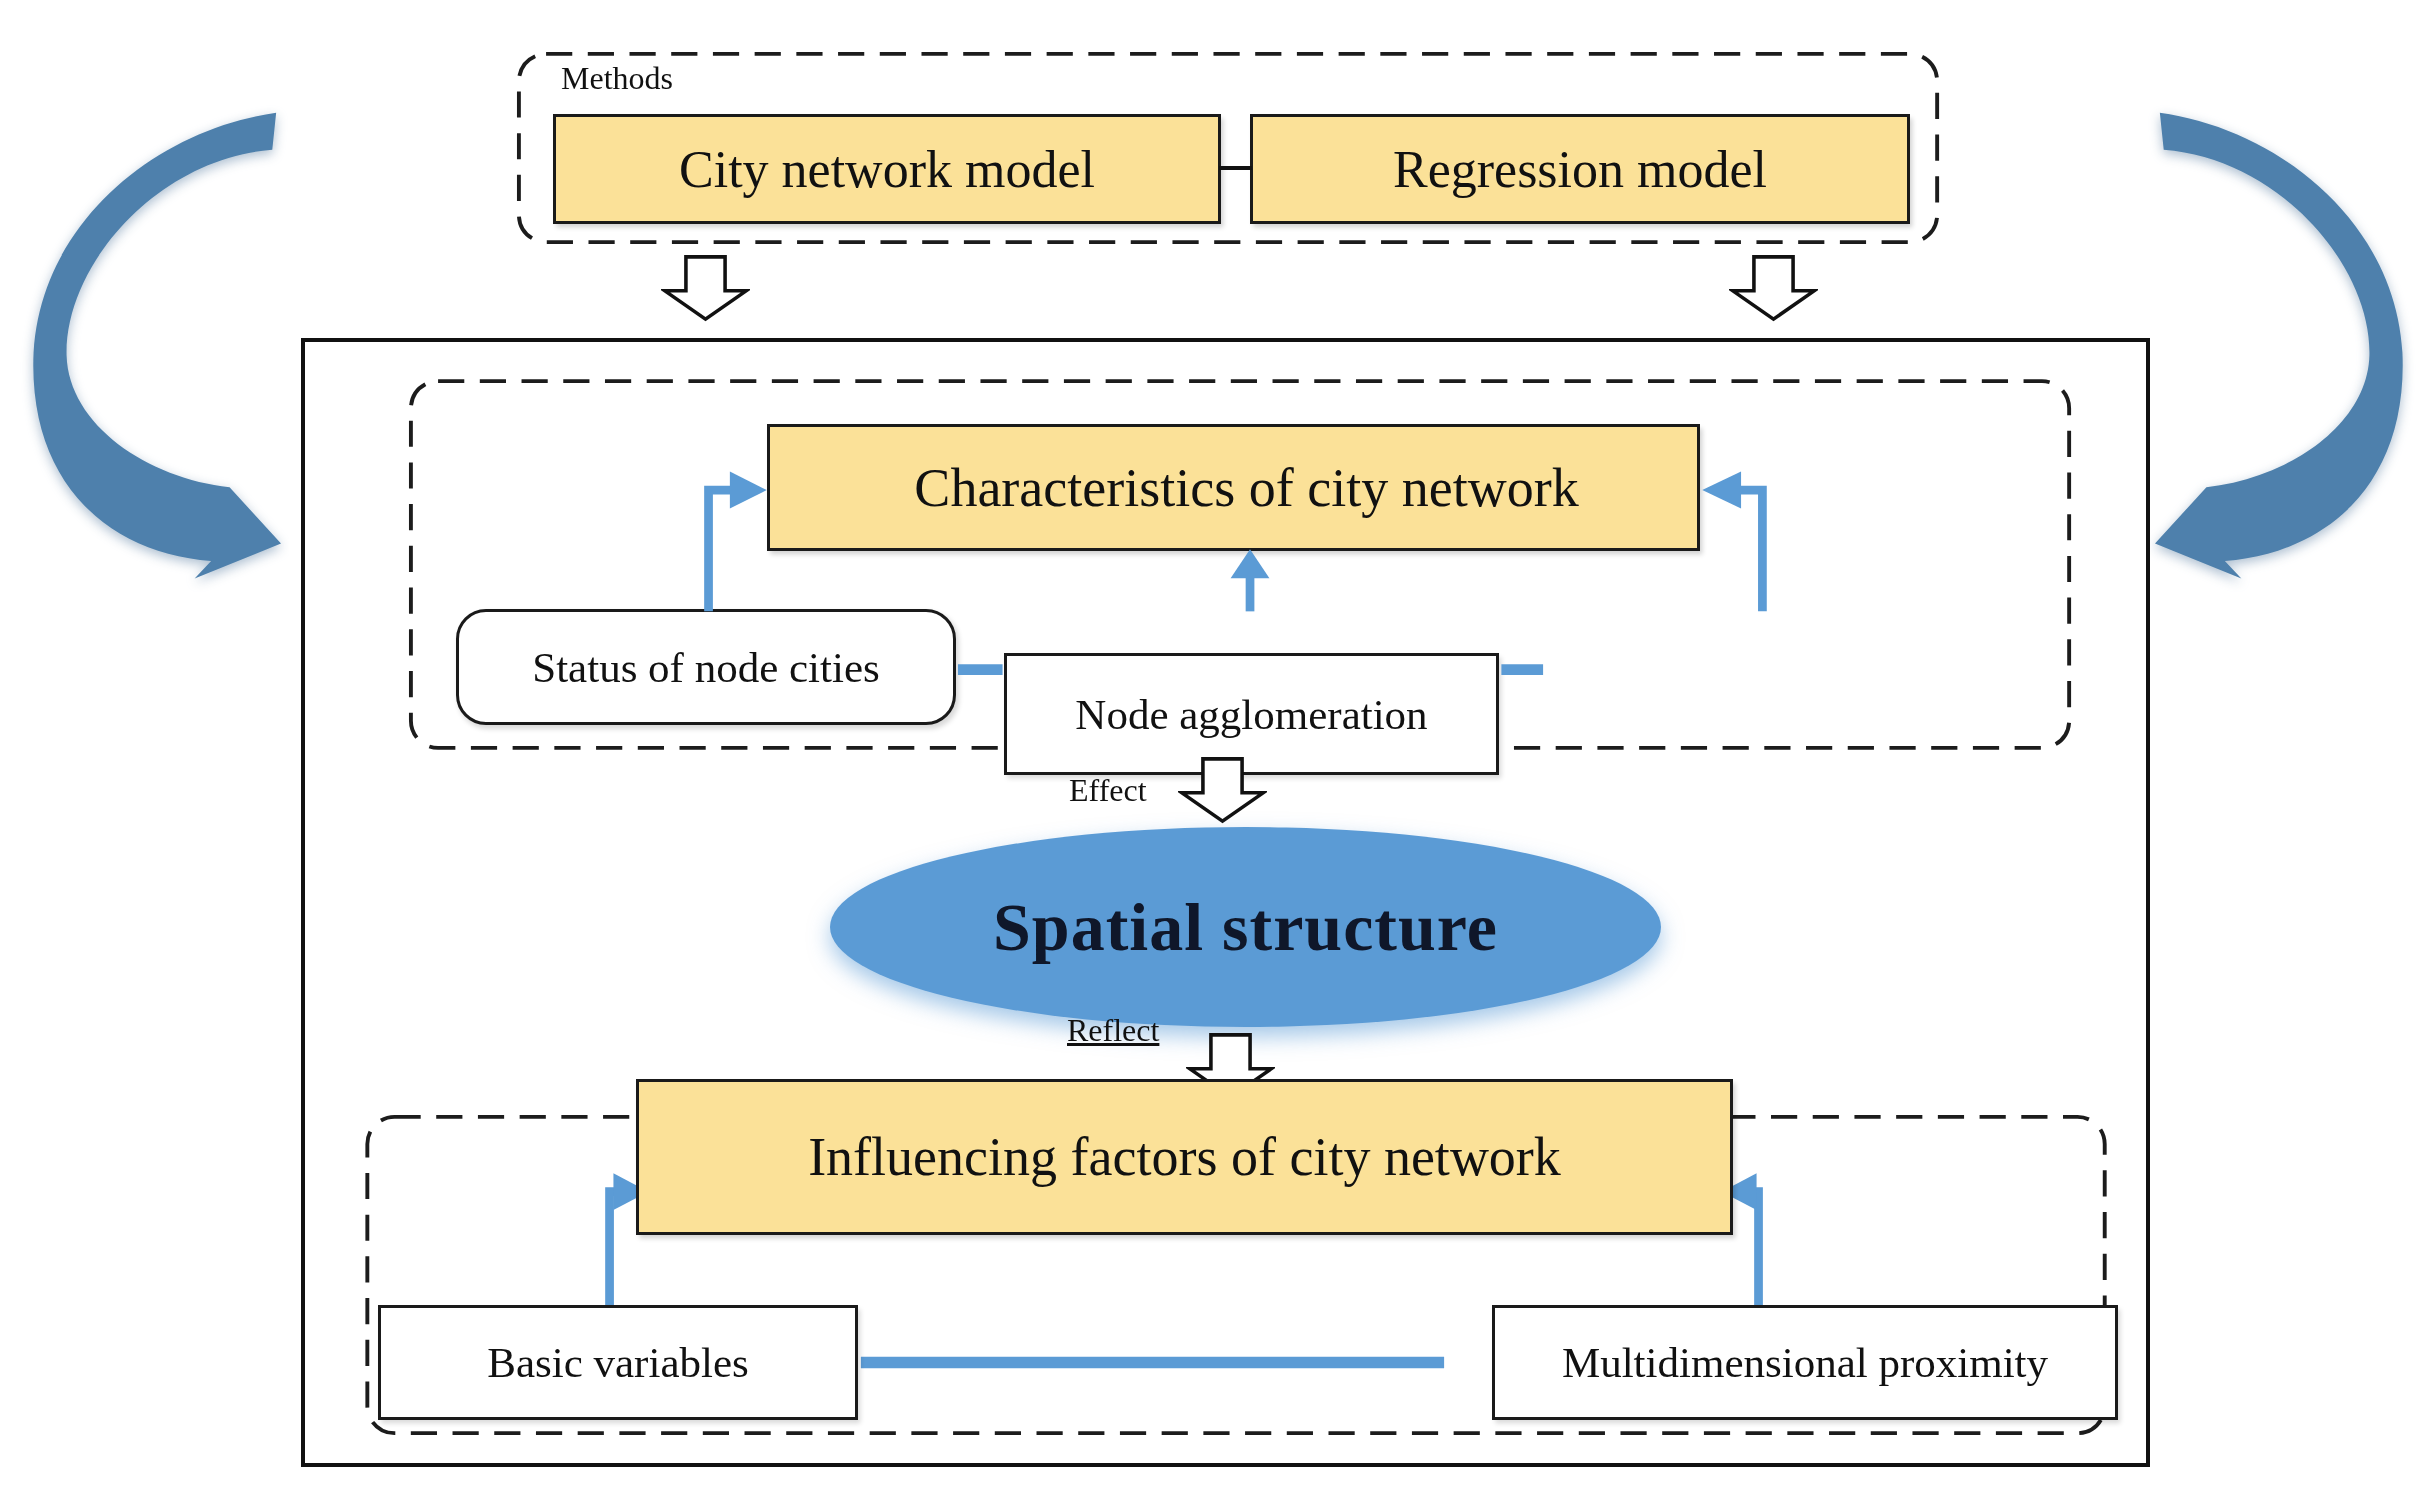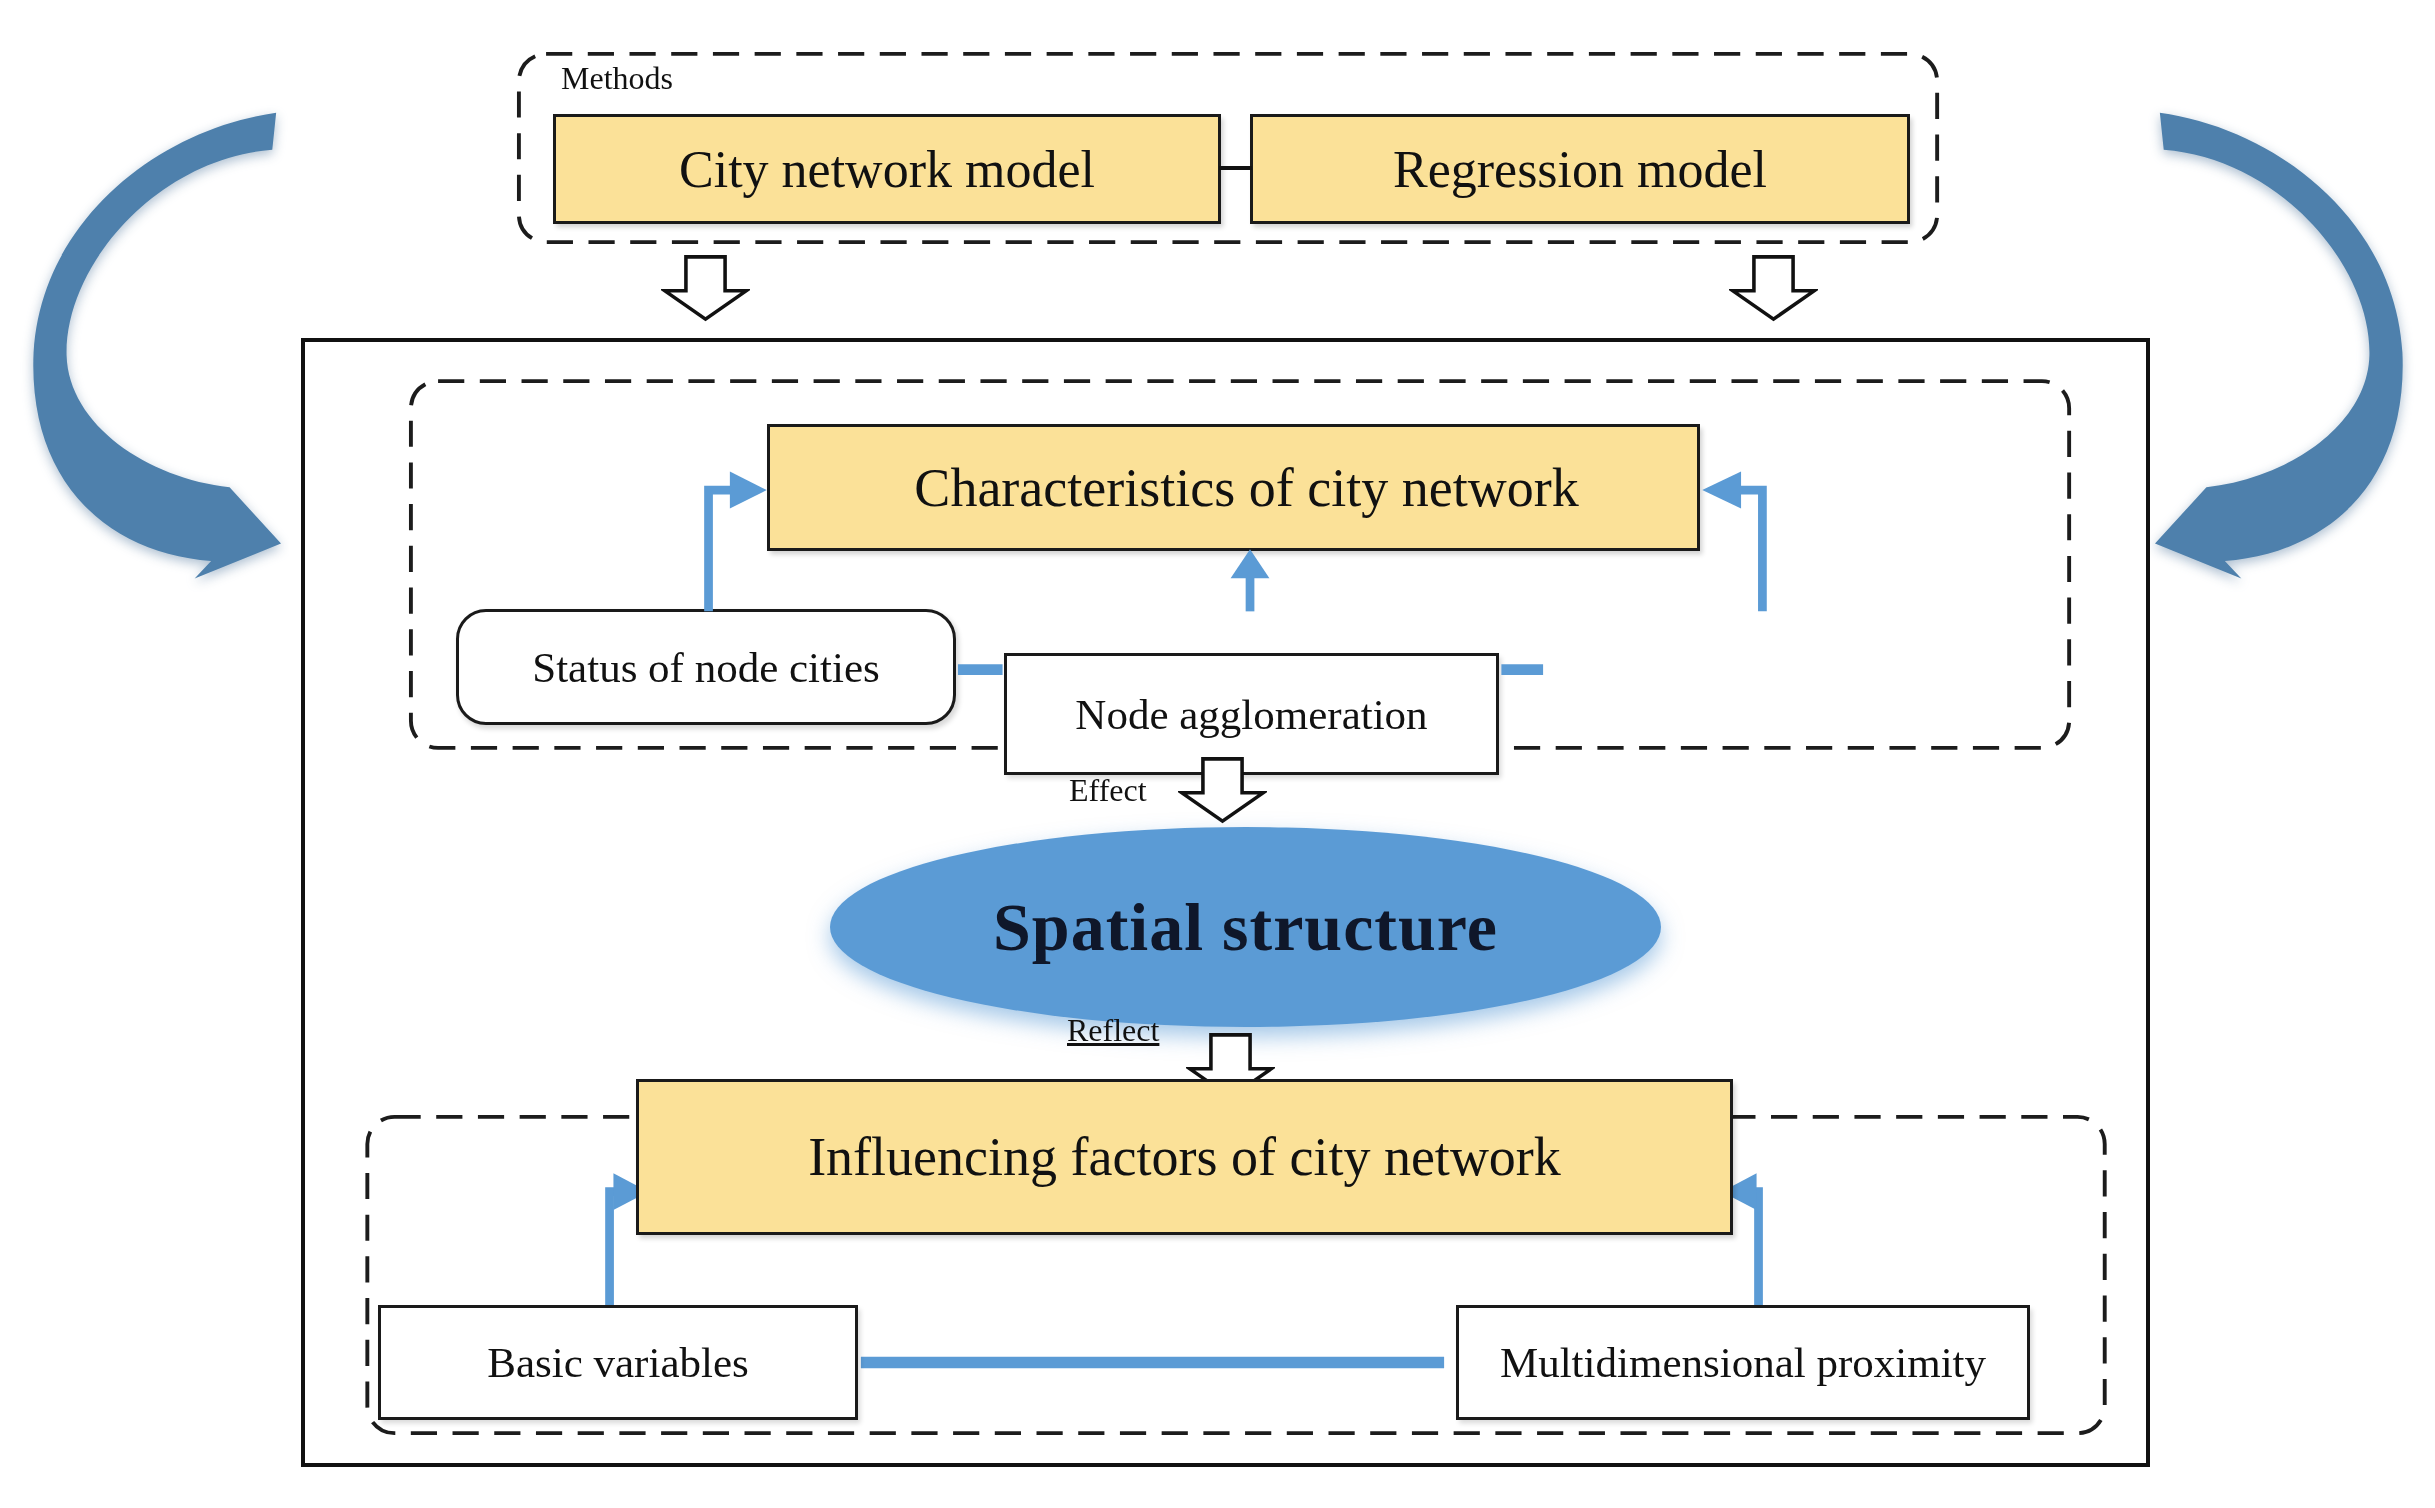--- a/index.html
+++ b/index.html
@@ -137,18 +137,18 @@
     <rect x="3" y="3" width="1791" height="326" rx="28" fill="none" stroke="#1c1c1c" stroke-width="4" stroke-dasharray="27 16"></rect>
   </svg>
 
   <div class="yellow-box" style="left:636px;top:1079px;width:1097px;height:156px;">
     <span class="title-text">Influencing factors of city network</span>
   </div>
 
   <div class="white-box" style="left:378px;top:1305px;width:480px;height:115px;">
     <span class="item-text">Basic variables</span>
   </div>
-  <div class="white-box" style="left:1456px;top:1305px;width:574px;height:115px;">
+  <div class="white-box" style="left:1492px;top:1305px;width:626px;height:115px;">
     <span class="item-text">Multidimensional proximity</span>
   </div>
 
 </div>
 
 
 </body></html>

